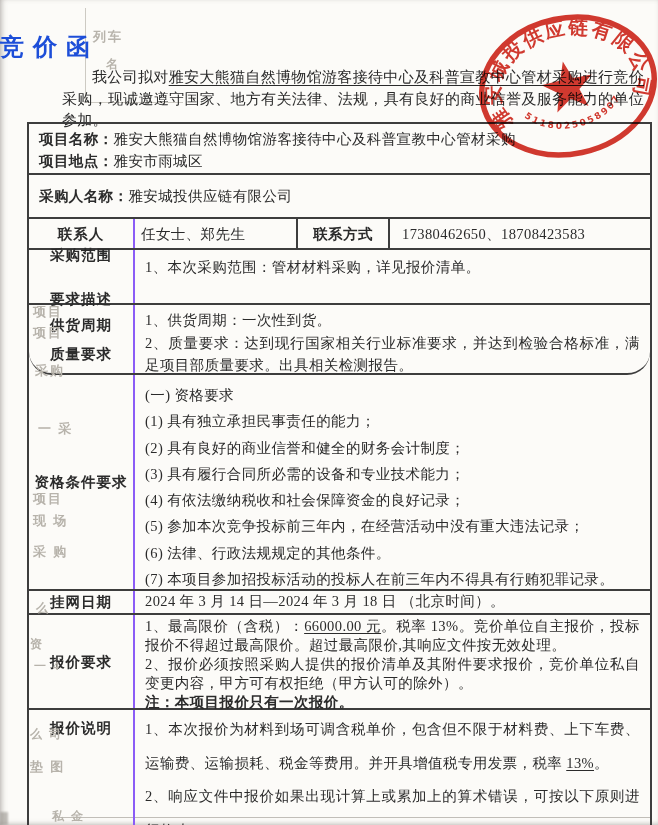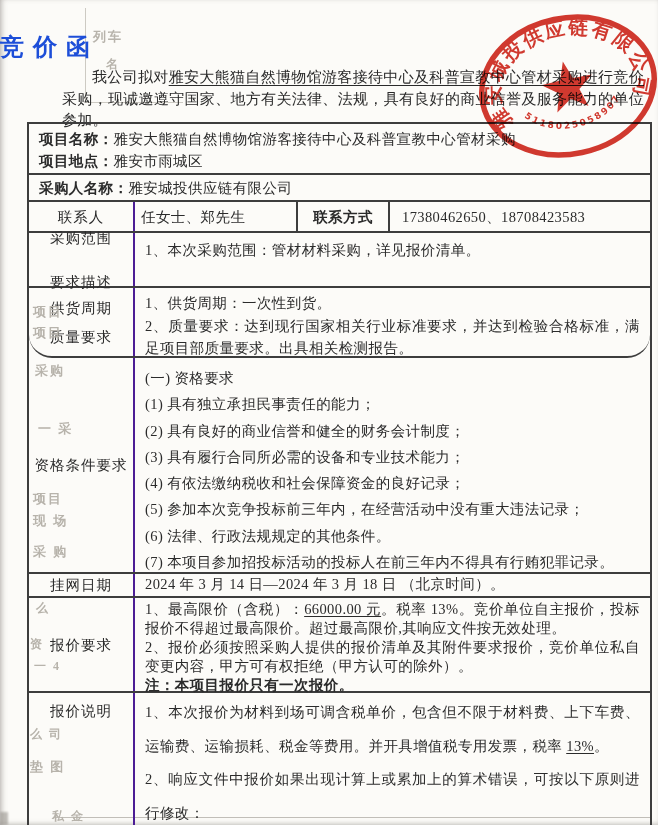--- a/index.html
+++ b/index.html
@@ -24,32 +24,32 @@
   .ub{text-decoration:underline;text-underline-offset:2px;}
 
   .tbl{
     position:absolute;left:27px;top:122px;width:625px;height:703px;
     border:2px solid #3d3d3d;border-bottom:none;box-sizing:border-box;
     font-size:14.5px;line-height:20px;color:#2b2b2b;letter-spacing:.4px;
   }
   .row{display:flex;border-bottom:2px solid #3d3d3d;box-sizing:border-box;}
   .row:last-child{border-bottom:none;}
   .lbl{
-    flex:0 0 106px;width:106px;border-right:2px solid #4c1d95;box-sizing:border-box;
+    flex:0 0 106px;width:106px;border-right:2px solid #8b5cf6;box-sizing:border-box;
     display:flex;flex-direction:column;align-items:center;justify-content:center;
-    font-weight:normal;letter-spacing:1px;text-align:center;
+    font-weight:bold;letter-spacing:1px;text-align:center;
   }
   .lbl.top{justify-content:flex-start;padding-top:8px;}
   .cnt{flex:1;min-width:0;padding:3px 10px;box-sizing:border-box;}
   .cnt p{margin:0;text-align:justify;}
   .b{font-weight:bold;}
 
   .r1{height:51px;}
   .r1 .cell{padding:4px 10px;line-height:22px;}
-  .r2{height:27px;}
+  .r2{height:44px;}
   .r2 .cell{padding:0 10px;display:flex;align-items:center;width:100%;}
   .r3{height:31px;}
   .c-person{flex:0 0 163px;width:163px;border-right:2px solid #3d3d3d;display:flex;align-items:center;padding-left:6px;box-sizing:border-box;}
   .c-method{flex:0 0 92px;width:92px;border-right:2px solid #3d3d3d;display:flex;align-items:center;justify-content:center;font-weight:bold;box-sizing:border-box;}
   .c-phones{flex:1;display:flex;align-items:center;padding-left:12px;box-sizing:border-box;}
   .r4{height:55px;}
   .r4 .lbl{gap:24px;}
   .r4 .cnt{padding-top:7px;}
   .r5{height:70px;border-radius:23px;}
   .r5 .lbl{gap:9px;}

